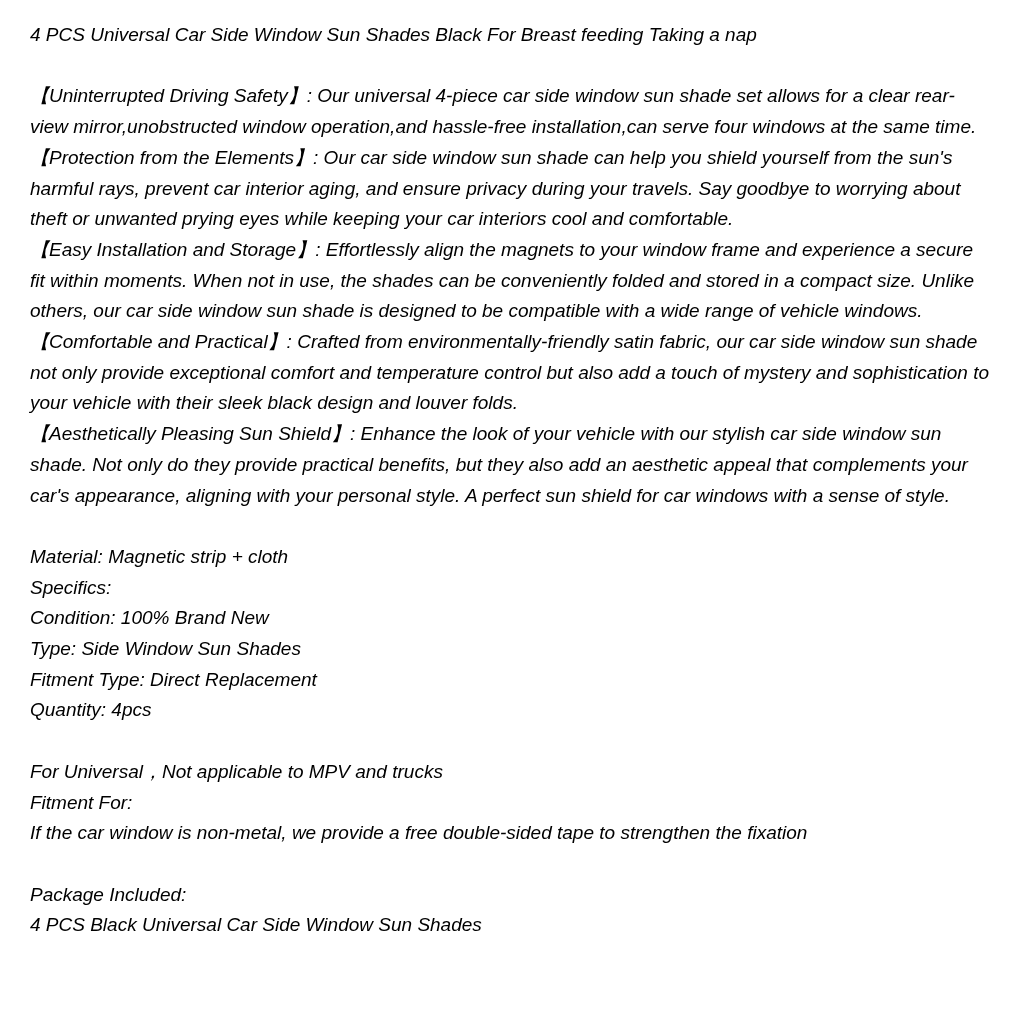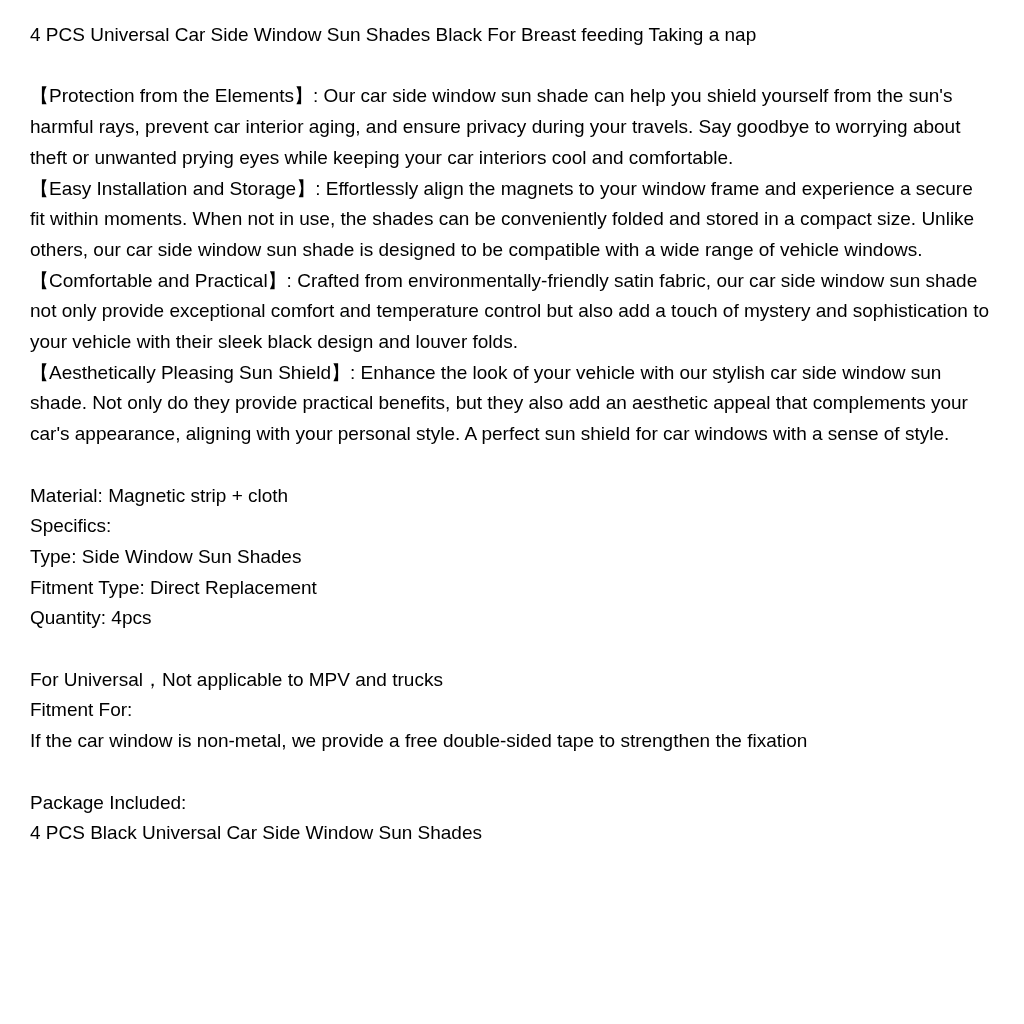--- a/index.html
+++ b/index.html
@@ -22,44 +22,47 @@
     line-height: 30.7px;
     text-align: left;
     -webkit-font-smoothing: antialiased;
   }
   .doc p {
     margin: 0;
     word-spacing: normal;
   }
   .section {
     margin: 0 0 30.7px 0;
+    font-style: italic;
   }
   .section:last-child {
     margin-bottom: 15px;
   }
 </style>
 </head>
 <body>
 
 <div class="doc">
 
   <div class="section">
     <p>4 PCS Universal Car Side Window Sun Shades Black For Breast feeding Taking a nap</p>
   </div>
 
   <div class="section">
+    <p>【Uninterrupted Driving Safety】: Our universal 4-piece car side window sun shade set allows for a clear rear-view mirror,unobstructed window operation,and hassle-free installation,can serve four windows at the same time.</p>
     <p>【Protection from the Elements】: Our car side window sun shade can help you shield yourself from the sun's harmful rays, prevent car interior aging, and ensure privacy during your travels. Say goodbye to worrying about theft or unwanted prying eyes while keeping your car interiors cool and comfortable.</p>
     <p>【Easy Installation and Storage】: Effortlessly align the magnets to your window frame and experience a secure fit within moments. When not in use, the shades can be conveniently folded and stored in a compact size. Unlike others, our car side window sun shade is designed to be compatible with a wide range of vehicle windows.</p>
     <p>【Comfortable and Practical】: Crafted from environmentally-friendly satin fabric, our car side window sun shade not only provide exceptional comfort and temperature control but also add a touch of mystery and sophistication to your vehicle with their sleek black design and louver folds.</p>
     <p>【Aesthetically Pleasing Sun Shield】: Enhance the look of your vehicle with our stylish car side window sun shade. Not only do they provide practical benefits, but they also add an aesthetic appeal that complements your car's appearance, aligning with your personal style. A perfect sun shield for car windows with a sense of style.</p>
   </div>
 
   <div class="section">
     <p>Material: Magnetic strip + cloth</p>
     <p>Specifics:</p>
+    <p>Condition: 100% Brand New</p>
     <p>Type: Side Window Sun Shades</p>
     <p>Fitment Type: Direct Replacement</p>
     <p>Quantity: 4pcs</p>
   </div>
 
   <div class="section">
     <p>For Universal，Not applicable to MPV and trucks</p>
     <p>Fitment For:</p>
     <p>If the car window is non-metal, we provide a free double-sided tape to strengthen the fixation</p>
   </div>

